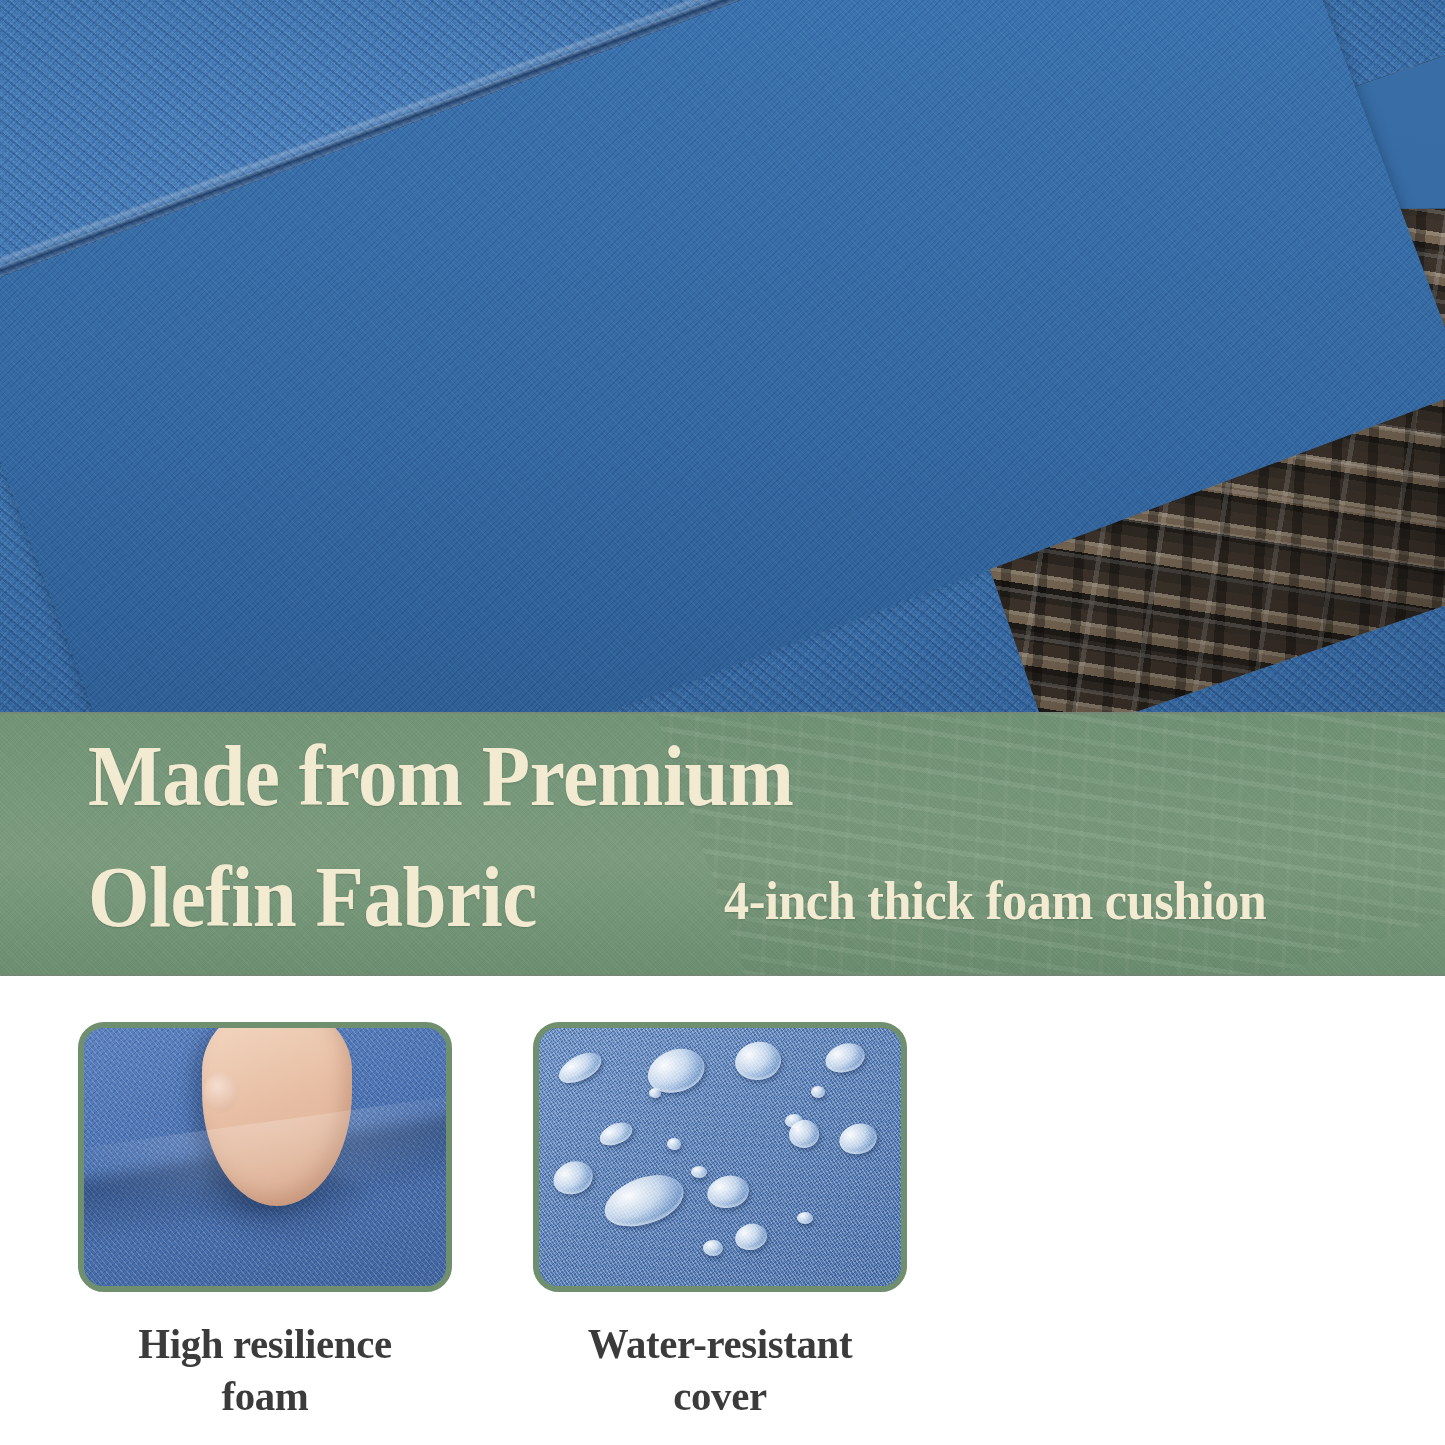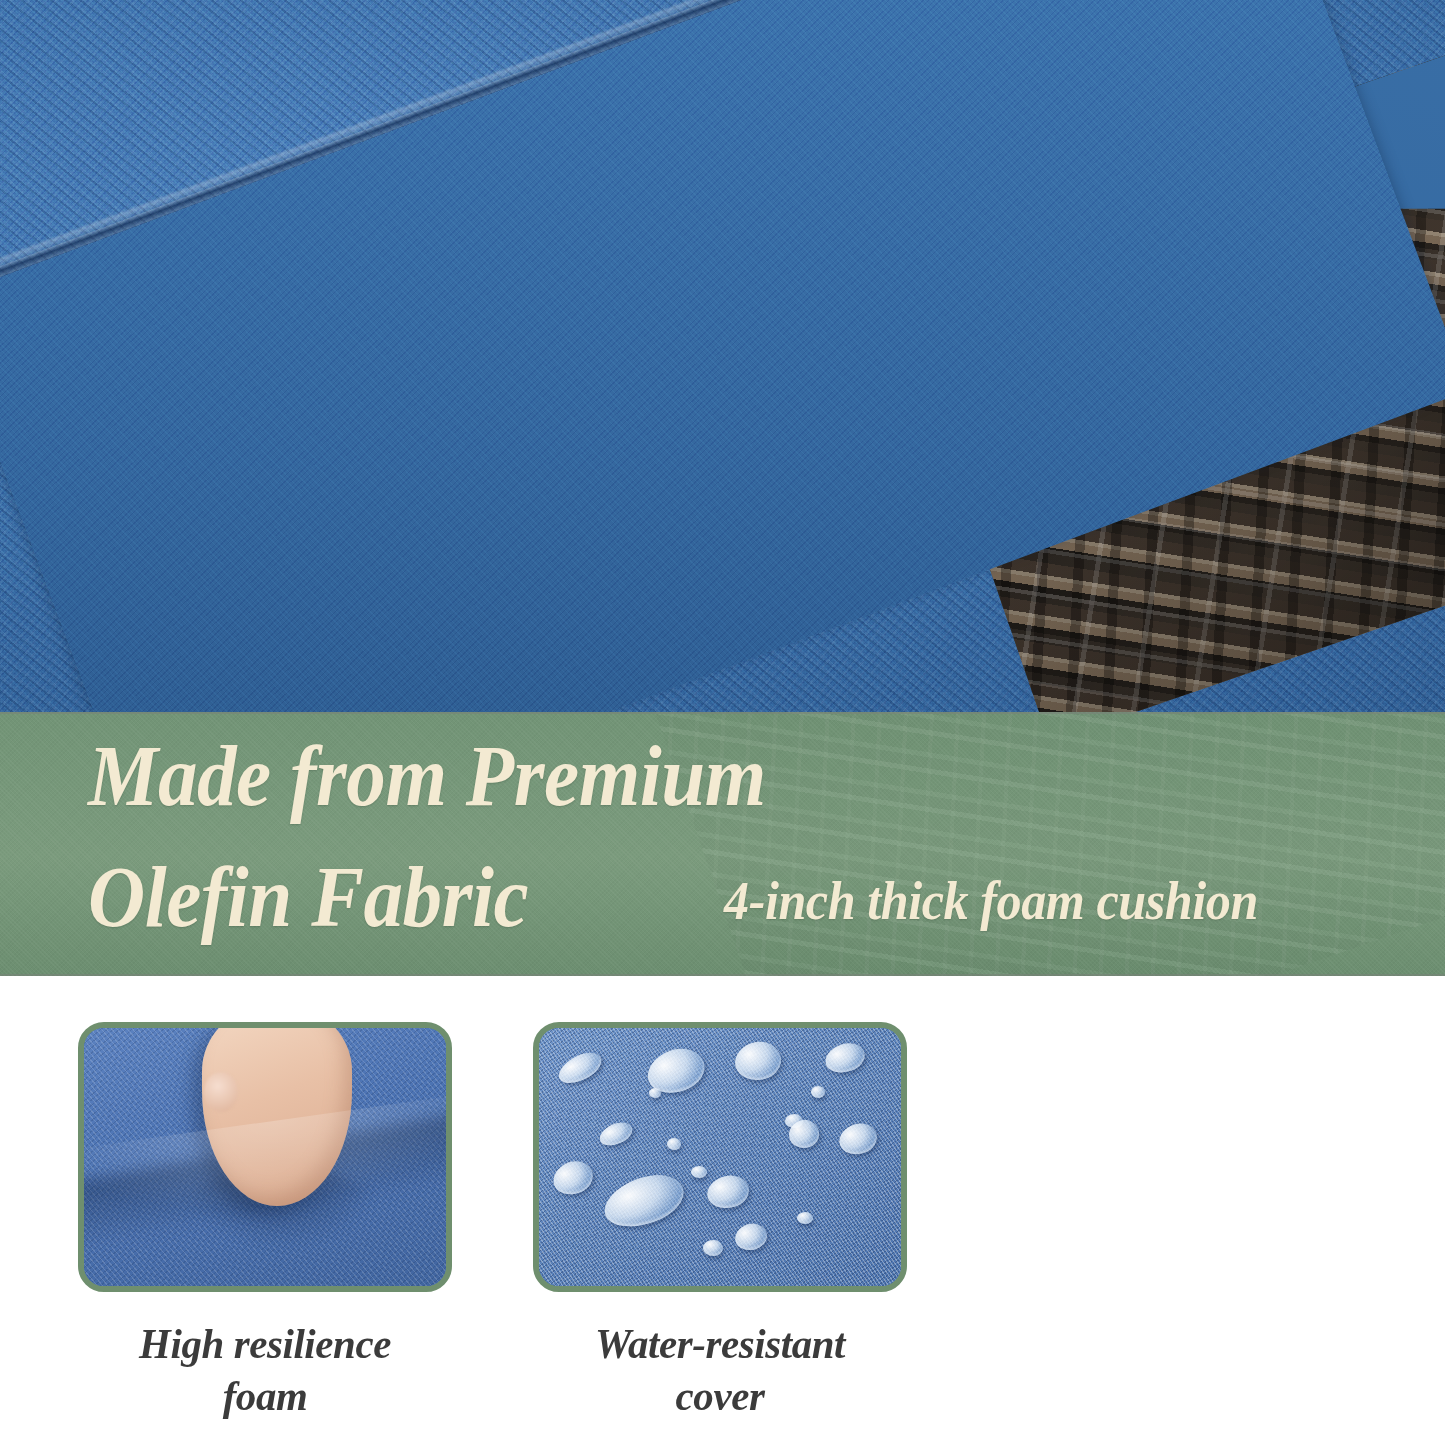--- a/index.html
+++ b/index.html
@@ -7,21 +7,20 @@
     padding: 0;
     background: #ffffff;
   }
   .page {
     position: relative;
     width: 1445px;
     height: 1445px;
     background: #ffffff;
     overflow: hidden;
     font-family: "Liberation Serif", "DejaVu Serif", serif;
-    font-style: italic;
   }
 
   
   .hero {
     position: absolute;
     left: 0; top: 0;
     width: 1445px;
     height: 714px;
     overflow: hidden;
     background: #3d74ae;

